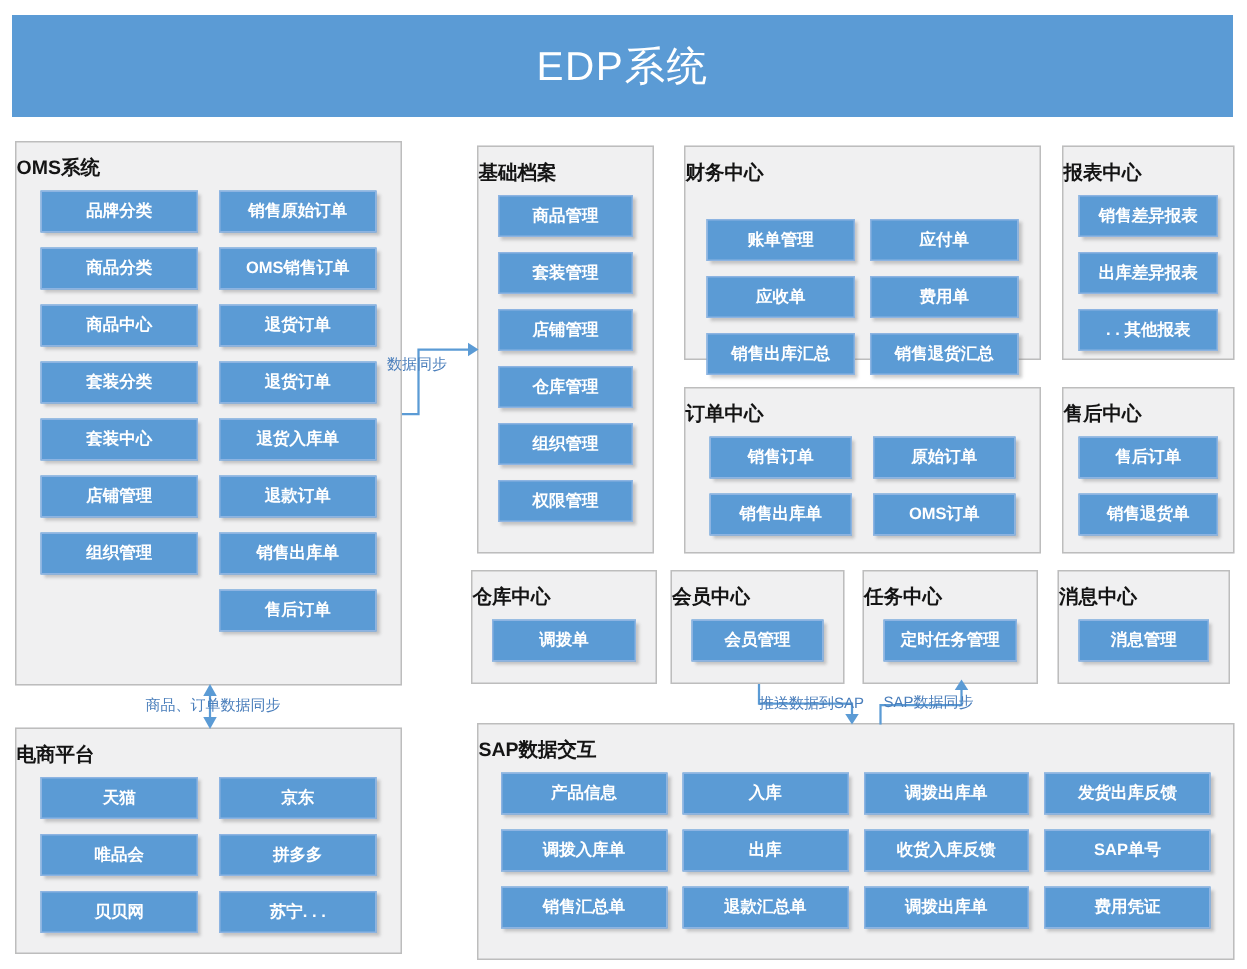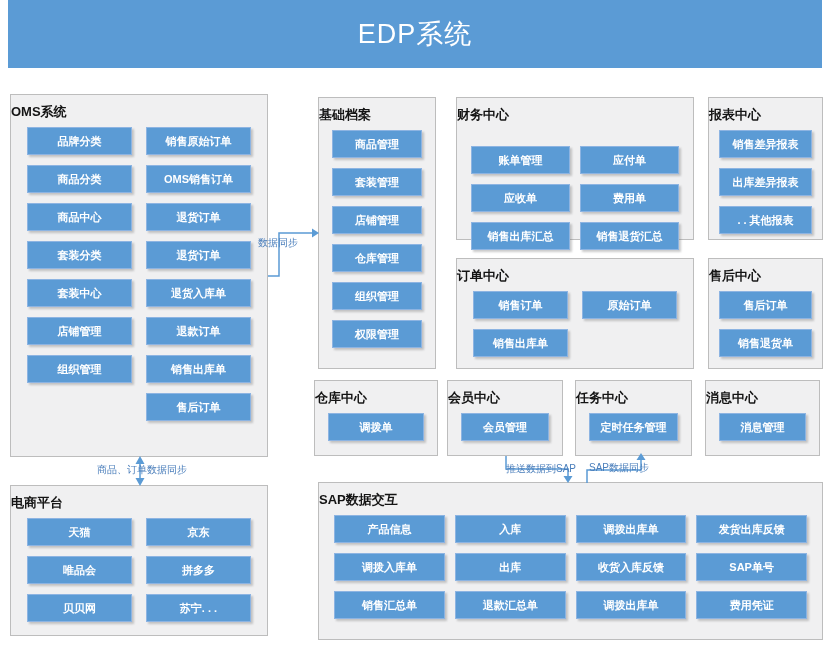--- a/index.html
+++ b/index.html
@@ -2,21 +2,21 @@
 <html><head>
 <meta charset="utf-8">
 <style>
   * { margin:0; padding:0; box-sizing:border-box; }
   body { background:#fff; }
   .page {
     position:relative; width:831px; height:646px; background:#ffffff;
     font-family:"Liberation Sans", sans-serif; overflow:hidden;
   }
   .banner {
-    position:absolute; left:8px; top:0; width:814px; height:68px;
+    position:absolute; left:8px; top:10px; width:814px; height:68px;
     background:#5b9bd5; color:#ffffff; display:flex; align-items:center; justify-content:center;
     font-size:27px; font-weight:500; letter-spacing:1px;
   }
   .box {
     position:absolute; background:#f0f0f1; border:1px solid #bdbdbd;
   }
   .box-title {
     font-size:13px; font-weight:bold; color:#141414; text-align:left;
     padding:8px 0 6px; white-space:nowrap;
   }
@@ -131,20 +131,21 @@
 
   <div class="box" id="box-order">
     <div class="box-title">订单中心</div>
     <div class="cols">
       <div class="col">
         <div class="btn">销售订单</div>
         <div class="btn">销售出库单</div>
       </div>
       <div class="col">
         <div class="btn">原始订单</div>
+        <div class="btn">OMS订单</div>
       </div>
     </div>
   </div>
 
   <div class="box" id="box-aftersale">
     <div class="box-title">售后中心</div>
     <div class="cols">
       <div class="col">
         <div class="btn">售后订单</div>
         <div class="btn">销售退货单</div>

